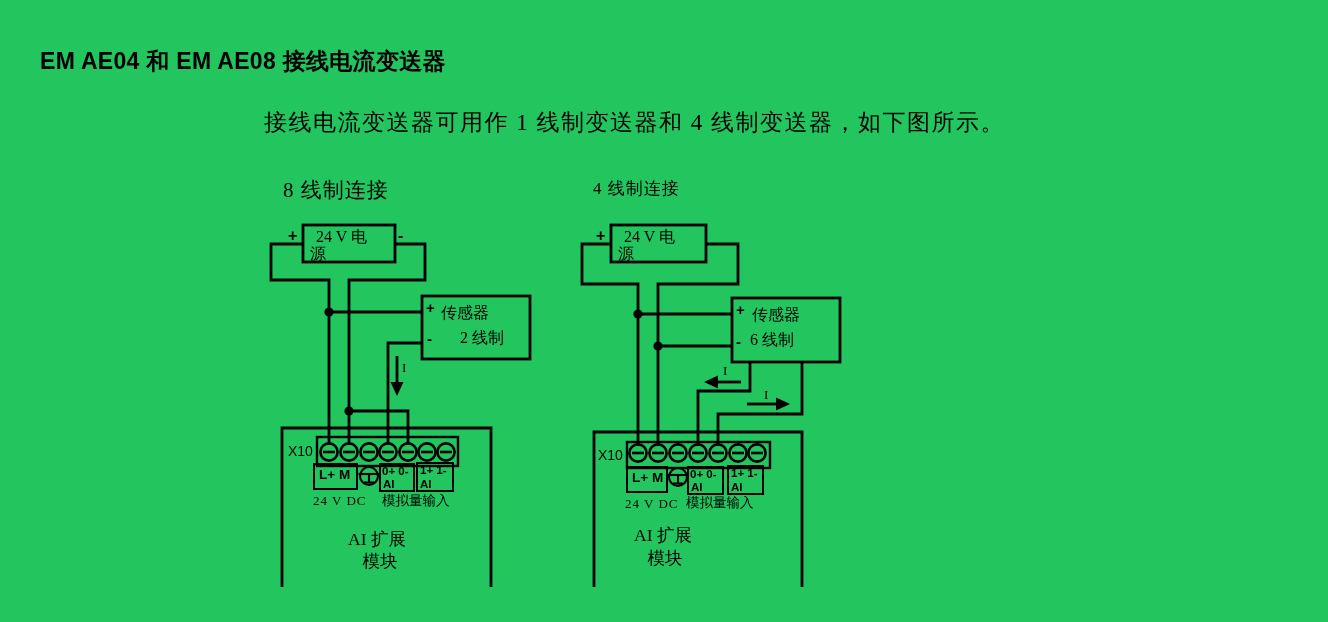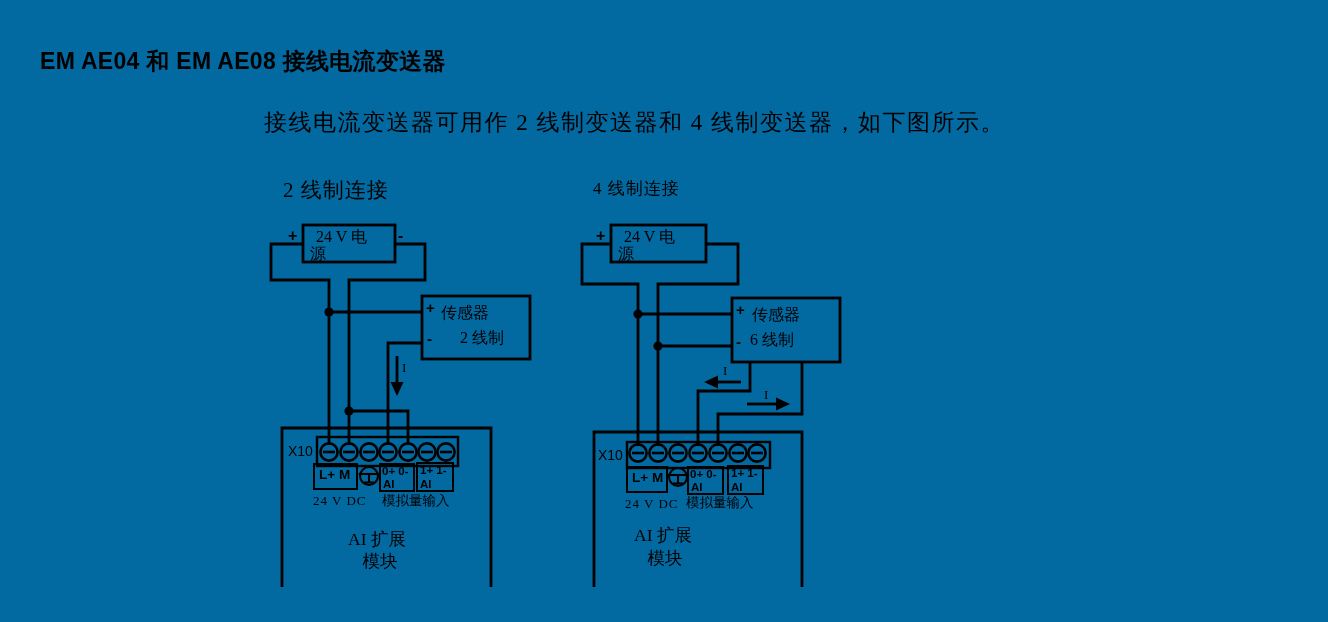--- a/index.html
+++ b/index.html
@@ -1,19 +1,19 @@
 <!DOCTYPE html>
 <html><head>
 <meta charset="utf-8">
 <style>
   *{margin:0;padding:0;box-sizing:border-box}
   html,body{width:1328px;height:622px}
   body{background:#fff;position:relative;overflow:hidden;color:#000;
        font-family:"Liberation Sans",sans-serif}
-  .page{position:absolute;inset:0;background:#0369a1}
+  .page{position:absolute;inset:0;background:#22c55e}
   .t{position:absolute;white-space:nowrap;line-height:1.12;color:#000}
   .serif{font-family:"Liberation Serif",serif}
   .sans{font-family:"Liberation Sans",sans-serif}
   .bold{font-weight:bold}
   .ctr{transform:translateX(-50%)}
   svg.canvas{position:absolute;left:0;top:0}
   .w{stroke:#000;stroke-width:2.8;fill:none}
   .b3{stroke:#000;stroke-width:2.8;fill:none}
   .b24{stroke:#000;stroke-width:2.4;fill:none}
   .b2{stroke:#000;stroke-width:2;fill:none}
@@ -160,23 +160,23 @@
         <line class="thin" x1="667.5" y1="475" x2="688.5" y2="475"></line>
         <line class="thin" x1="678" y1="475" x2="678" y2="483.5"></line>
         <line class="thin" x1="673" y1="483.5" x2="683" y2="483.5"></line>
       </g>
       <rect class="b2" x="688" y="467" width="35" height="27"></rect>
       <rect class="b2" x="728" y="466" width="35" height="28"></rect>
     </g>
   </svg>
 
   <h1 class="t sans bold" style="left:40px;top:49px;font-size:23px;letter-spacing:.3px">EM AE04 和 EM AE08 接线电流变送器</h1>
-  <p class="t serif" style="left:264px;top:110px;font-size:23px;letter-spacing:1.5px">接线电流变送器可用作 2 线制变送器和 4 线制变送器，如下图所示。</p>
-
-  <div class="t serif" style="left:283px;top:179px;font-size:21px;letter-spacing:1px">2 线制连接</div>
+  <p class="t serif" style="left:264px;top:110px;font-size:23px;letter-spacing:1.5px">接线电流变送器可用作 1 线制变送器和 4 线制变送器，如下图所示。</p>
+
+  <div class="t serif" style="left:283px;top:179px;font-size:21px;letter-spacing:1px">8 线制连接</div>
   <div class="t sans bold" style="left:288px;top:227px;font-size:16px">+</div>
   <div class="t serif" style="left:316px;top:228px;font-size:16px">24 V 电</div>
   <div class="t serif" style="left:310px;top:245px;font-size:16px">源</div>
   <div class="t sans bold" style="left:398px;top:227px;font-size:16px">-</div>
   <div class="t sans bold" style="left:426px;top:300px;font-size:15px">+</div>
   <div class="t serif" style="left:441px;top:304px;font-size:16px">传感器</div>
   <div class="t sans bold" style="left:427px;top:331px;font-size:15px">-</div>
   <div class="t serif" style="left:460px;top:329px;font-size:16px">2 线制</div>
   <div class="t serif" style="left:402px;top:361px;font-size:13px">I</div>
   <div class="t sans" style="left:288px;top:444px;font-size:14px">X10</div>

